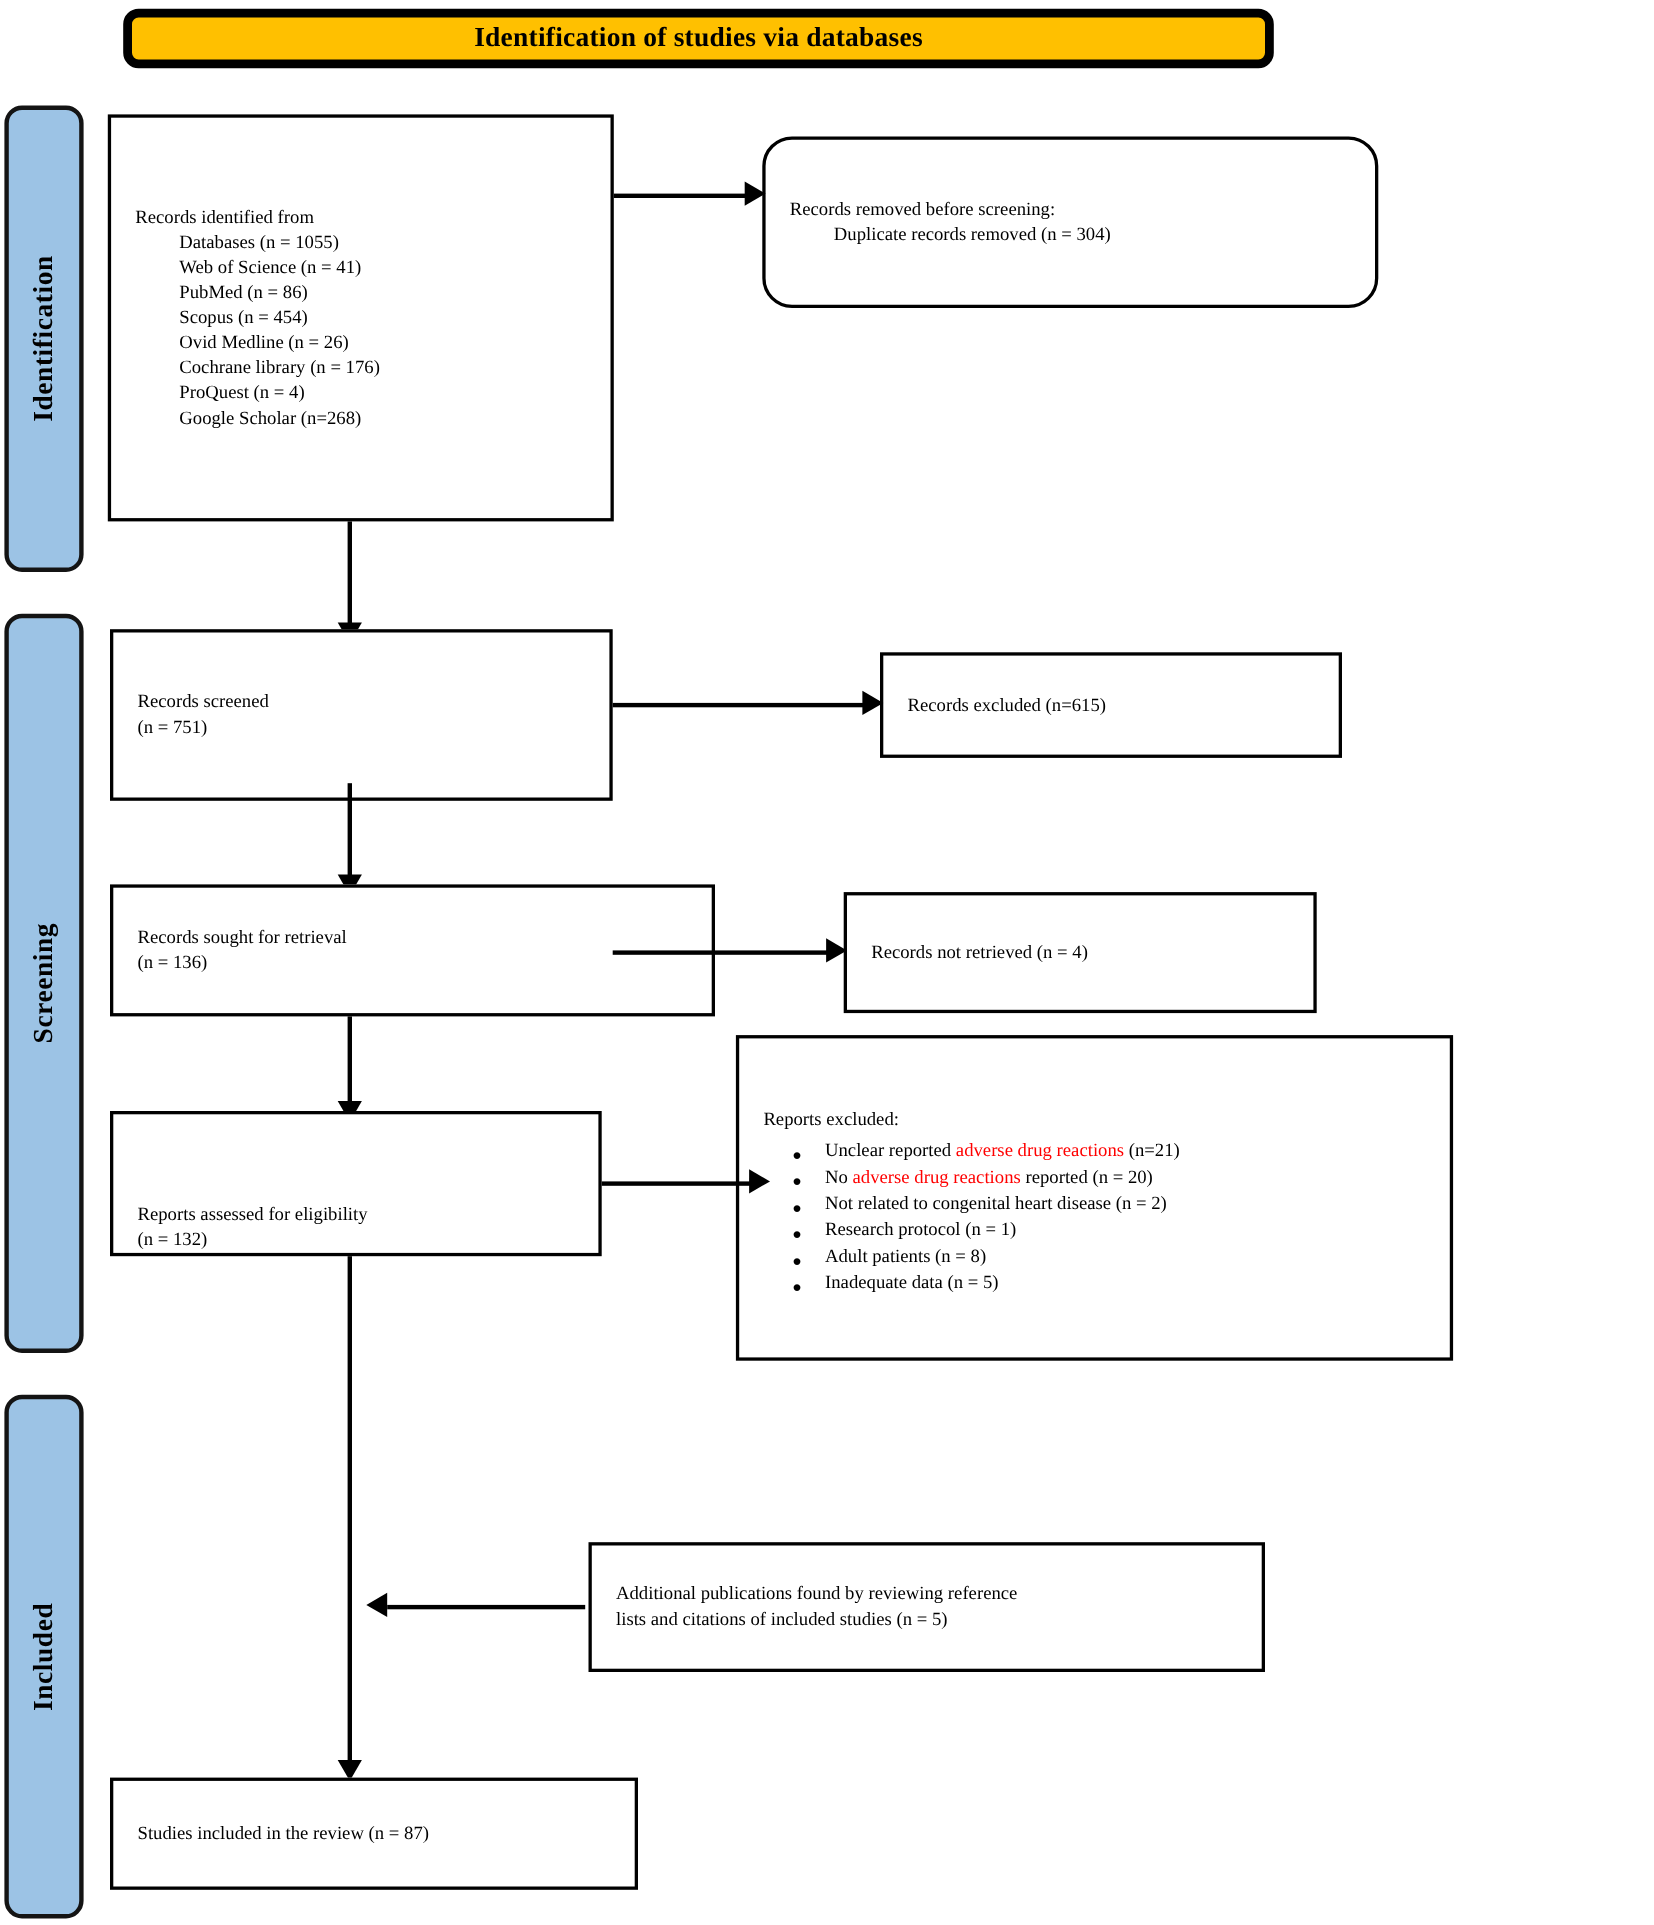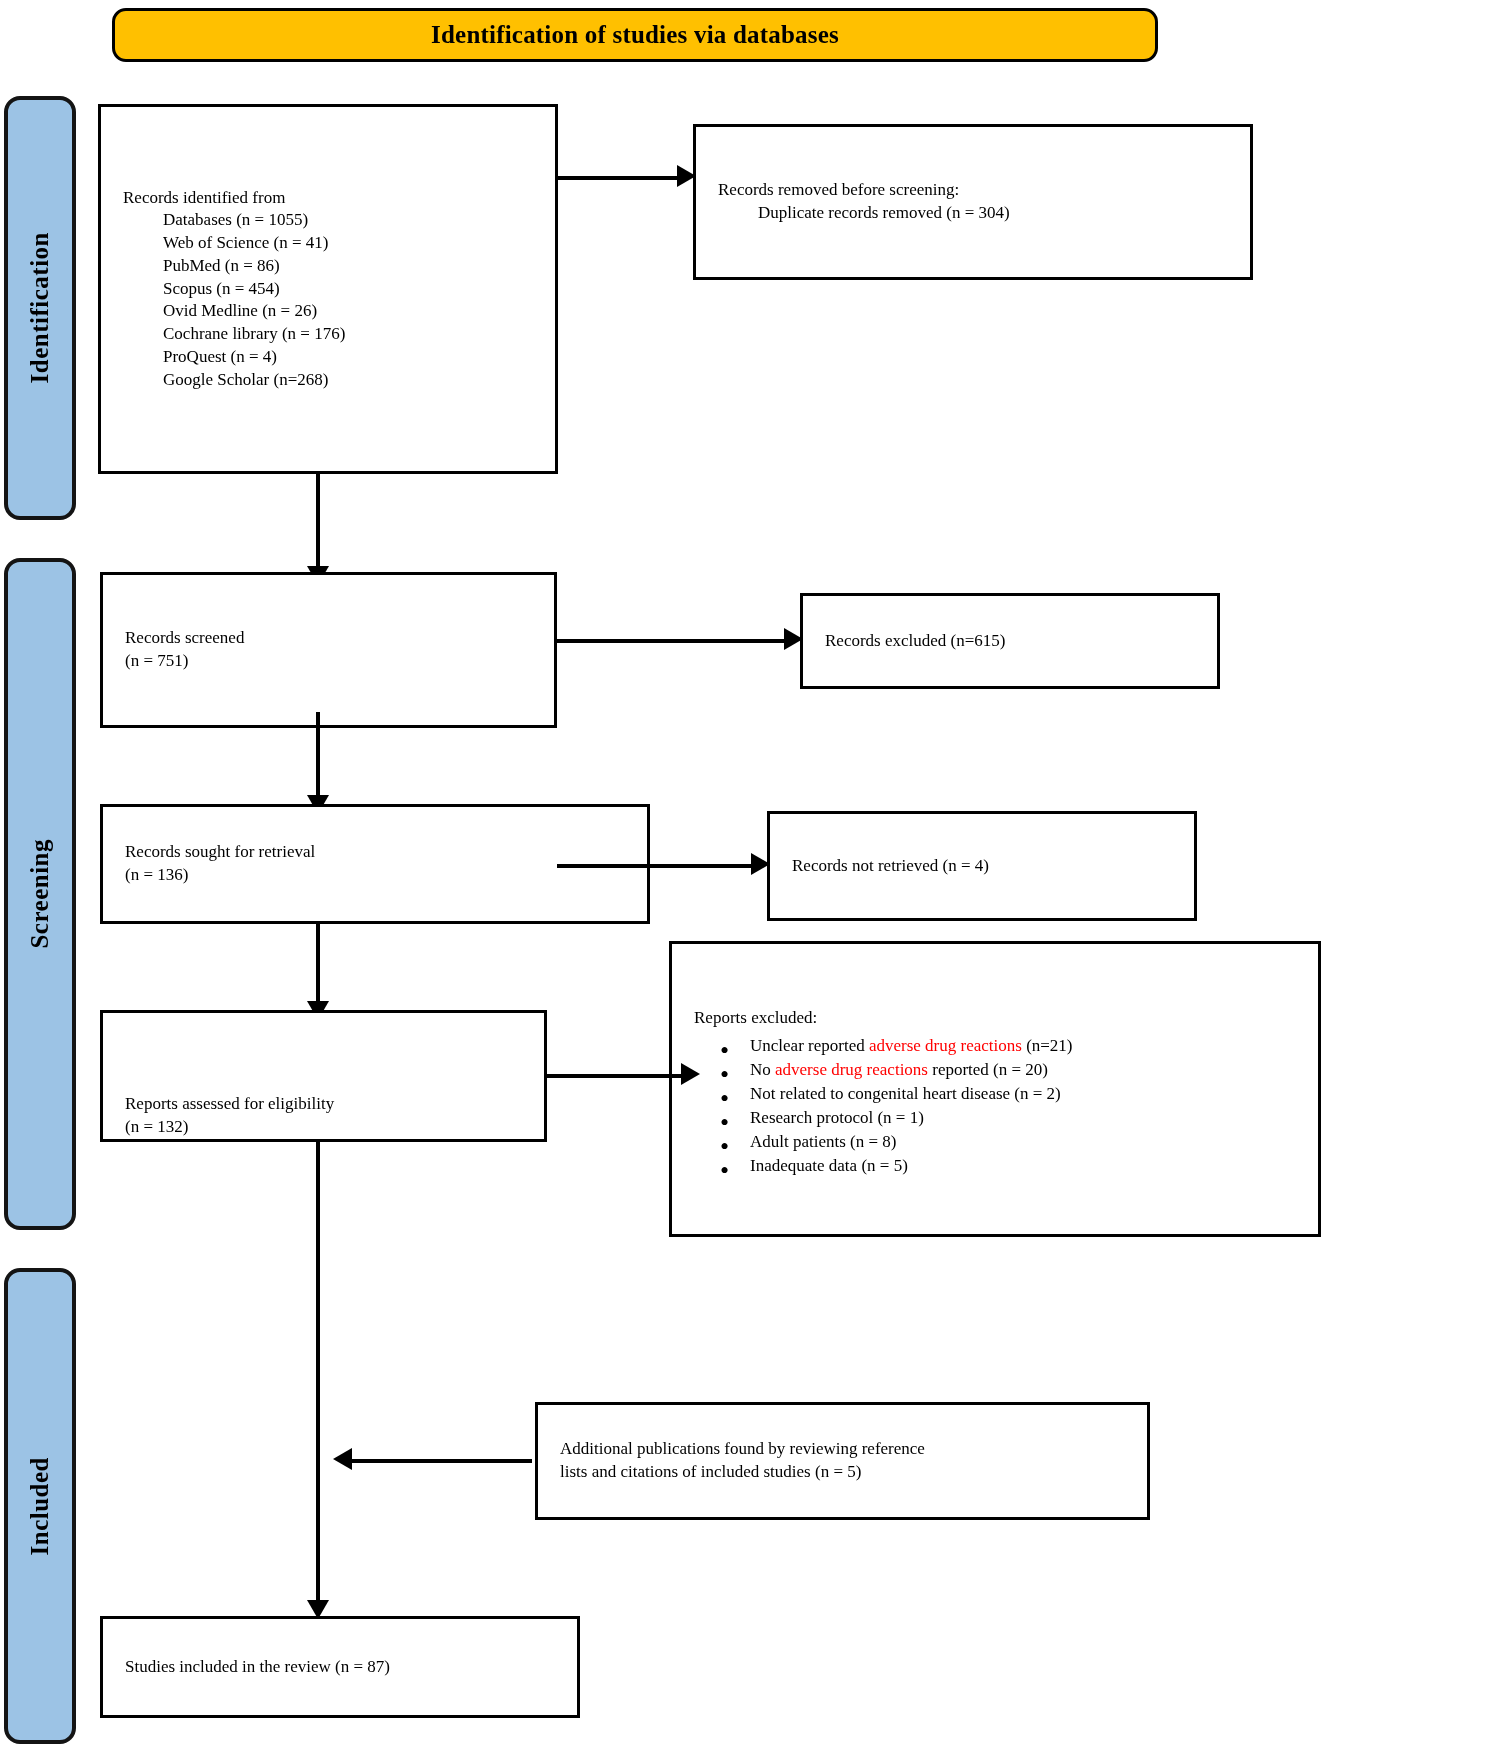--- a/index.html
+++ b/index.html
@@ -14,21 +14,21 @@
     width: 1504px;
     height: 1750px;
     overflow: hidden;
     background: #ffffff;
   }
 
   
   .banner {
     position: absolute;
     background: #FFC000;
-    border: 3px solid #000000;
+    border: 8px solid #000000;
     border-radius: 14px;
     display: flex;
     align-items: center;
     justify-content: center;
     font-weight: bold;
     font-size: 25px;
     color: #000000;
     letter-spacing: 0.2px;
   }
 
@@ -145,21 +145,21 @@
       <div class="indent-1">Web of Science (n = 41)</div>
       <div class="indent-1">PubMed (n = 86)</div>
       <div class="indent-1">Scopus (n = 454)</div>
       <div class="indent-1">Ovid Medline (n = 26)</div>
       <div class="indent-1">Cochrane library (n = 176)</div>
       <div class="indent-1">ProQuest (n = 4)</div>
       <div class="indent-1">Google Scholar (n=268)</div>
     </div>
   </div>
 
-  <div class="box" style="left:693px; top:124px; width:560px; height:156px;">
+  <div class="box" style="left:693px; top:124px; width:560px; height:156px;border-radius:27px;">
     <div class="pad">
       <div>Records removed before screening:</div>
       <div class="indent-1">Duplicate records removed (n = 304)</div>
     </div>
   </div>
 
   <div class="line-h" style="left:558px; top:176px; width:121px;"></div>
   <div class="arrow-right" style="left:677px; top:165px;"></div>
 
   <div class="line-v" style="left:316px; top:474px; height:97px;"></div>

